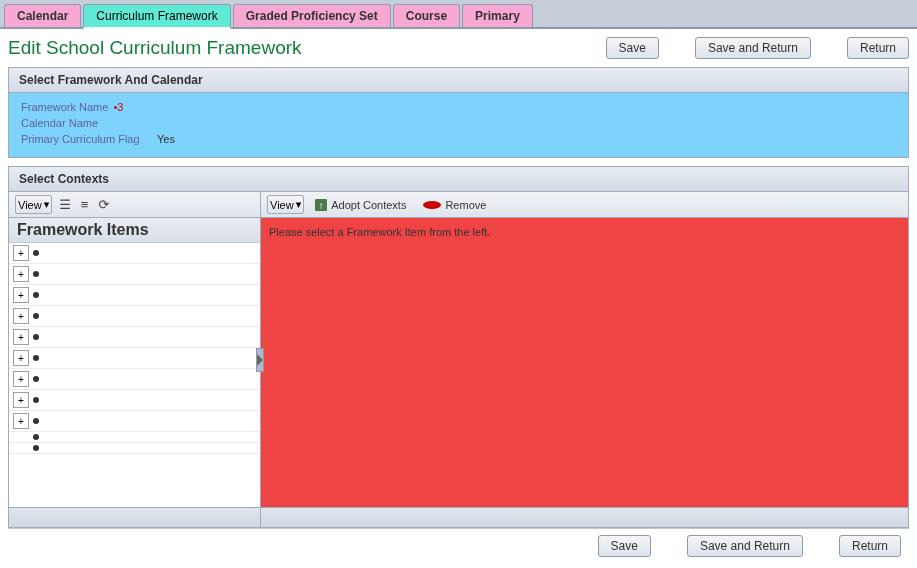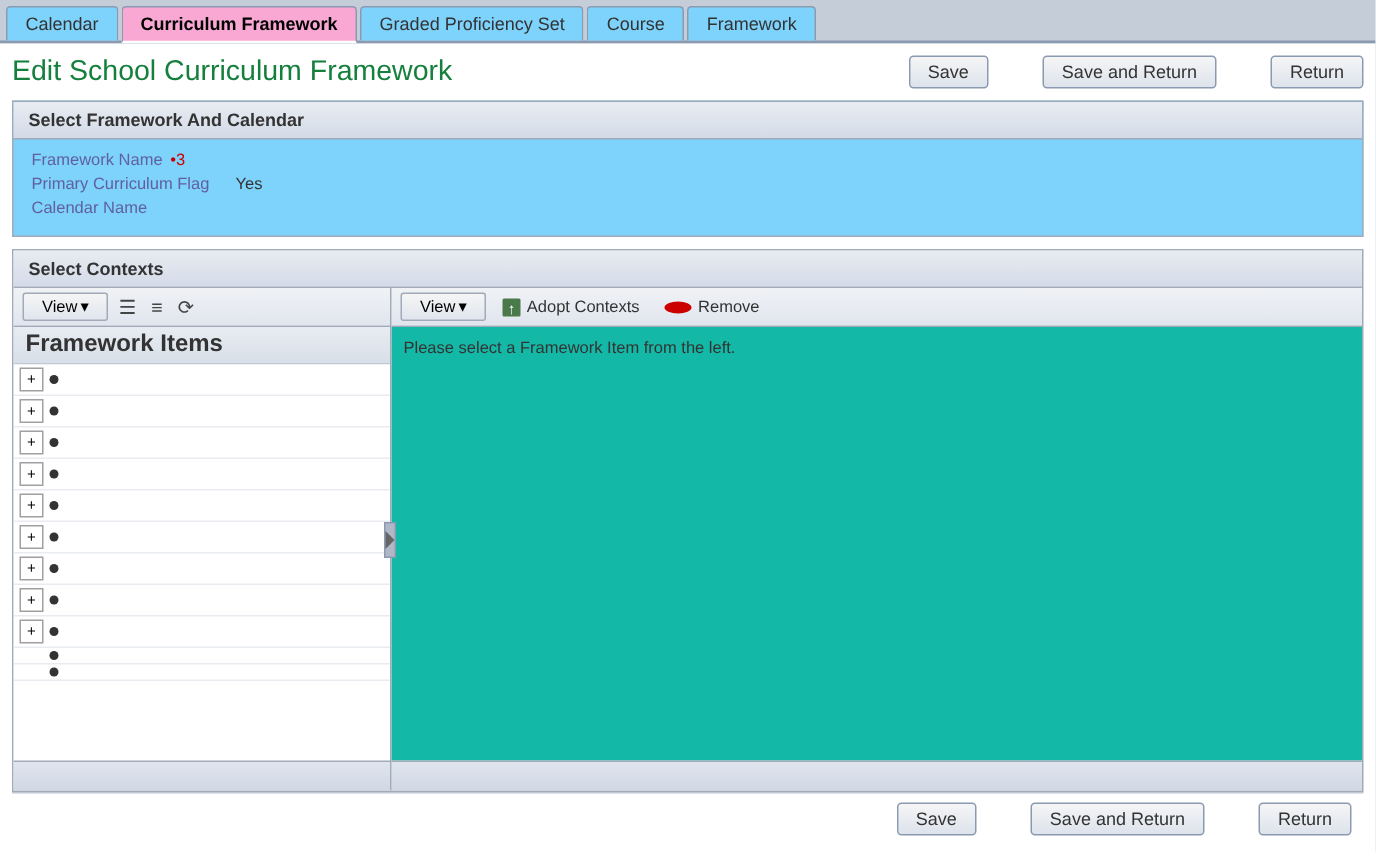--- a/index.html
+++ b/index.html
@@ -19,28 +19,29 @@
       padding: 4px 4px 0 4px;
       background: #c5cdd8;
       border-bottom: 2px solid #8a9ab0;
     }
     .tab {
       padding: 4px 12px;
       font-size: 12px;
       cursor: pointer;
       border: 1px solid #8a9ab0;
       border-bottom: none;
-      background: #7dd3fc;
+      background: #f9a8d4;
       color: #333;
       margin-right: 2px;
       border-radius: 3px 3px 0 0;
+      font-weight: bold;
     }
     .tab.active {
-      background: #f9a8d4;
-      font-weight: bold;
+      background: #5eead4;
+      font-weight: normal;
       color: #000;
       border-bottom: 2px solid #fff;
       margin-bottom: -2px;
     }
 
     
     .main-content {
       background: #fff;
       margin: 0;
       padding: 8px;
@@ -230,21 +231,21 @@
       justify-content: center;
       cursor: pointer;
       padding: 1px 3px;
       font-size: 13px;
       color: #444;
     }
     .view-dropdown {
       display: inline-flex;
       align-items: center;
       gap: 2px;
-      padding: 2px 12px;
+      padding: 2px 2px;
       border: 1px solid #a0aab8;
       background: linear-gradient(to bottom, #f5f5f5, #e0e5ee);
       cursor: pointer;
       border-radius: 2px;
       font-size: 11px;
     }
 
     
     .adopt-btn {
       display: inline-flex;
@@ -296,21 +297,21 @@
   <div class="tab active">
     <span>Curriculum Framework</span>
   </div>
   <div class="tab">
     <span>Graded Proficiency Set</span>
   </div>
   <div class="tab">
     <span>Course</span>
   </div>
   <div class="tab">
-    <span>Framework</span>
+    <span>Primary</span>
   </div>
 </div>
 
 <div class="main-content">
 
   <div class="page-header">
     <div class="page-title">Edit School Curriculum Framework</div>
     <div class="header-buttons">
       <button class="btn">Save</button>
       <button class="btn">Save and Return</button>
@@ -318,25 +319,25 @@
     </div>
   </div>
 
   <div class="section-panel">
     <div class="section-header">Select Framework And Calendar</div>
     <div class="section-body">
       <div class="form-row">
         <span class="form-label">Framework Name <span class="required-dot">•3</span></span>
       </div>
       <div class="form-row">
+        <span class="form-label">Calendar Name</span>
+      </div>
+      <div class="form-row">
         <span class="form-label">Primary Curriculum Flag</span>
         <span class="form-value">Yes</span>
-      </div>
-      <div class="form-row">
-        <span class="form-label">Calendar Name</span>
       </div>
     </div>
   </div>
 
   <div class="contexts-section">
     <div class="section-header">Select Contexts</div>
 
     <div class="contexts-body">
 
       <div class="left-panel left-panel-relative">
@@ -421,21 +422,21 @@
           </span>
           <span class="adopt-btn">
             <svg width="20" height="10">
                 <ellipse cx="10" cy="5" rx="9" ry="4" fill="#cc0000"></ellipse>
               </svg>
             <span>Remove</span>
           </span>
         </div>
 
 
-        <div style="flex:1; background:#14b8a6; padding:0;">
+        <div style="flex:1; background:#ef4444; padding:0;">
           <div class="placeholder-msg">Please select a Framework Item from the left.</div>
         </div>
 
         <div class="bottom-bar"></div>
       </div>
 
     </div>
   </div>
 
   <div class="footer-bar">

